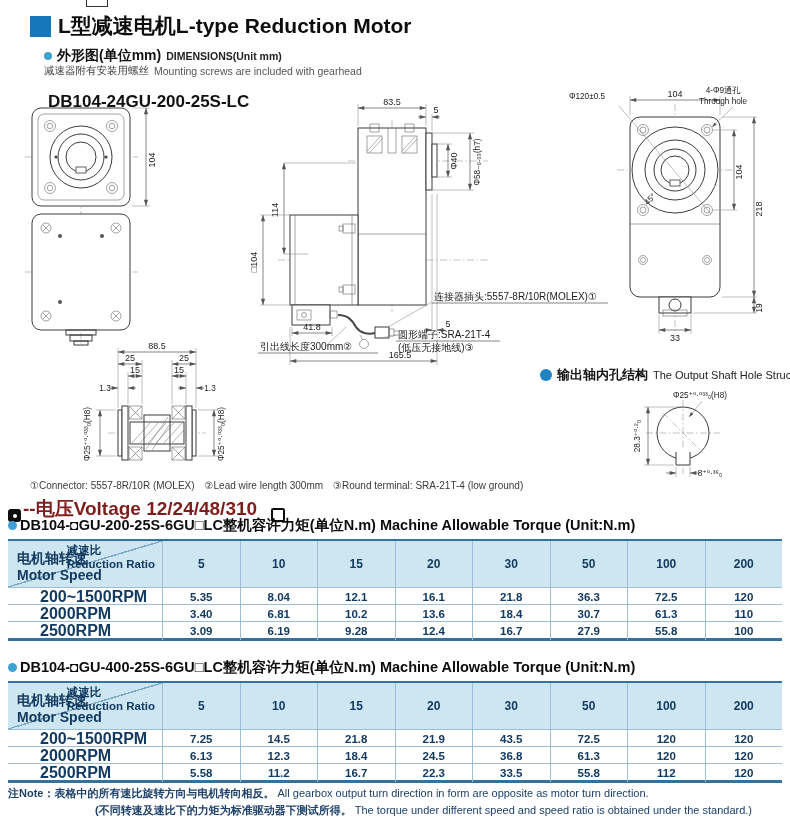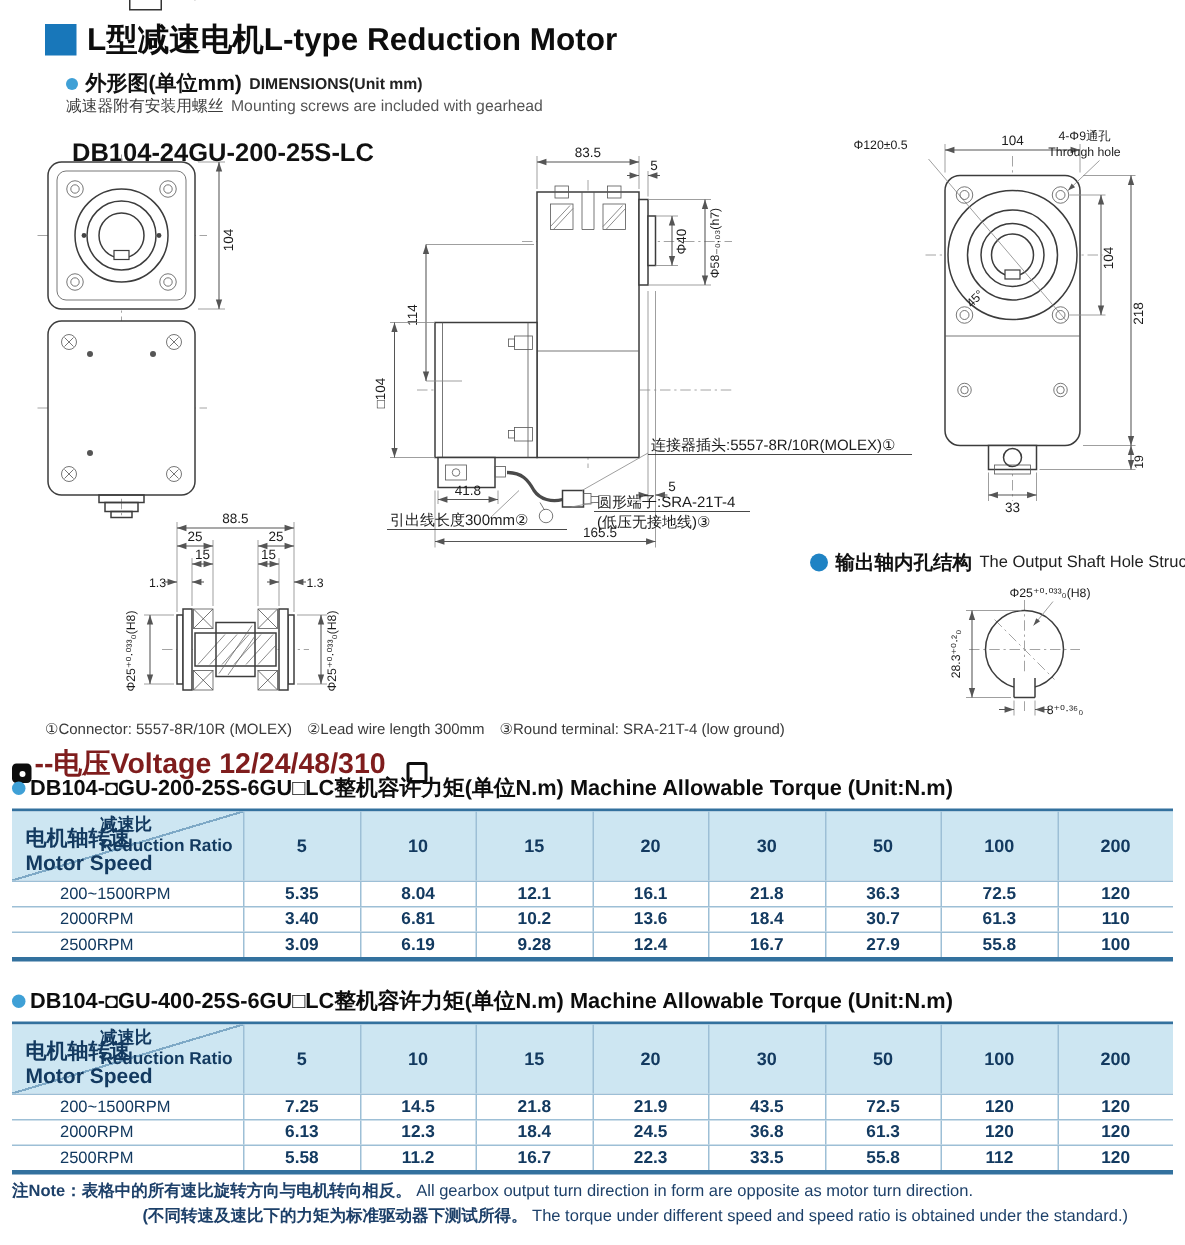--- a/index.html
+++ b/index.html
@@ -44,21 +44,21 @@
   .ttable{position:absolute;left:8px;width:774px;border-top:2px solid #33719e;border-bottom:3px solid #33719e}
   .thead{display:grid;grid-template-columns:154px repeat(8,1fr);background:#cde6f2;height:46px}
   .hcell{border-left:1px solid #9dbfd6;display:flex;align-items:center;justify-content:center;
          font-size:12px;font-weight:bold;color:#133a60}
   .corner{position:relative;font-weight:bold;color:#133a60}
   .corner::before{content:"";position:absolute;inset:0;
       background:linear-gradient(to bottom right,transparent calc(50% - .7px),#7ea9c6 calc(50% - .7px) calc(50% + .7px),transparent calc(50% + .7px))}
   .c-ratio{position:absolute;top:3px;right:7px;text-align:left;font-size:11.5px;line-height:1.2}
   .c-speed{position:absolute;bottom:3px;left:9px;font-size:14px;line-height:1.2}
   .trow{display:grid;grid-template-columns:154px repeat(8,1fr);height:16px;border-top:1px solid #9dbfd6;background:#fff}
-  .rlabel{font-size:11px;font-weight:normal;color:#133a60;display:flex;align-items:center;padding-left:32px}
+  .rlabel{font-size:16px;font-weight:bold;color:#133a60;display:flex;align-items:center;padding-left:32px}
   .cell{border-left:1px solid #9dbfd6;display:flex;align-items:center;justify-content:center;
         font-size:11.5px;font-weight:bold;color:#133a60}
   
   .note{font-size:11px;color:#1d4069;white-space:nowrap}
   .note .zh{font-weight:bold}
 </style>
 </head>
 <body>
 
 <div id="page">

